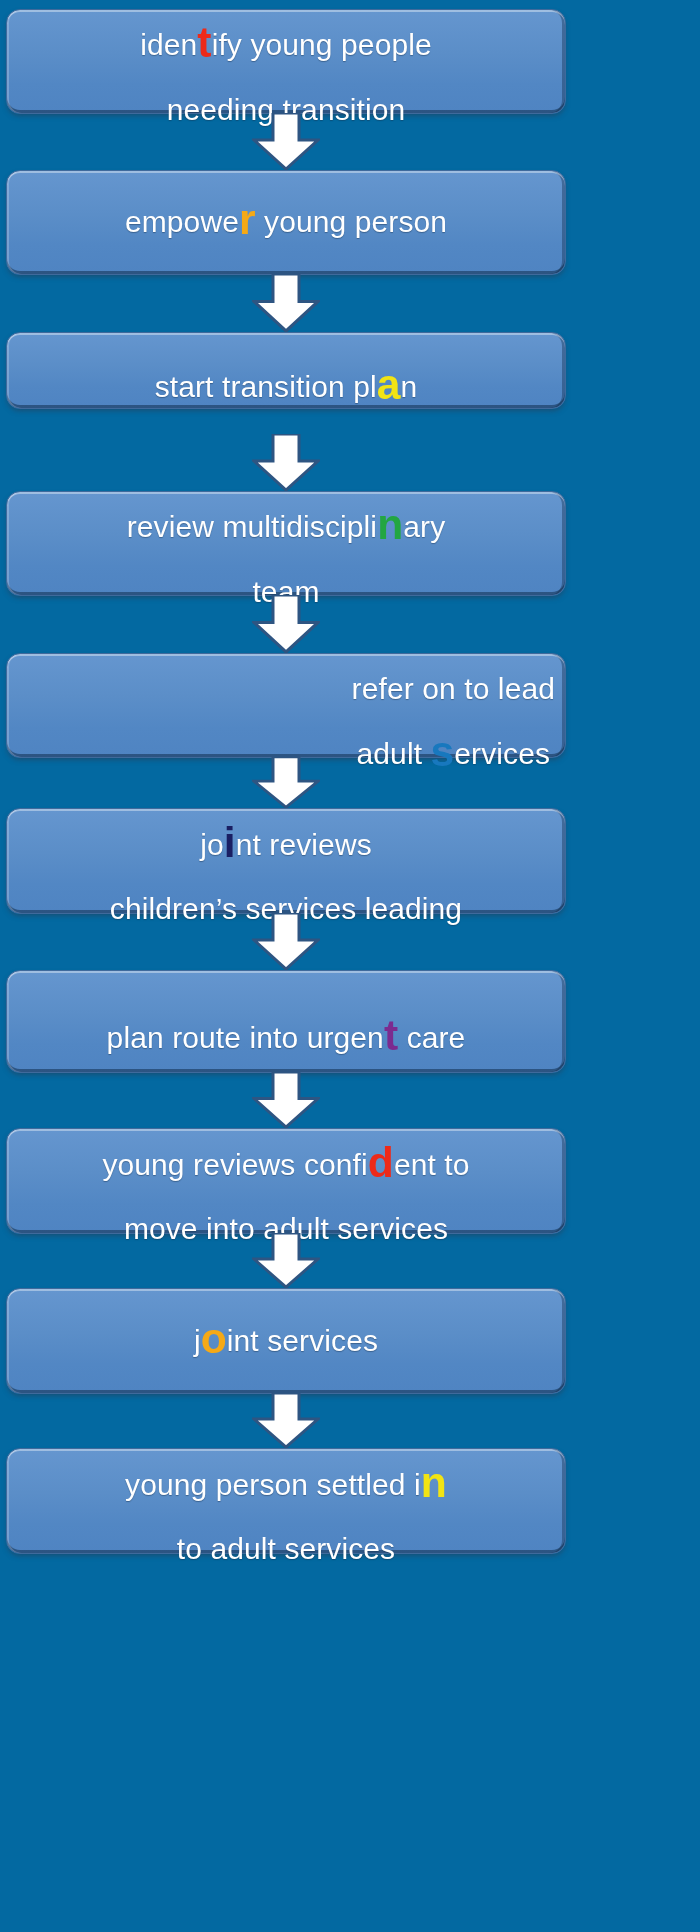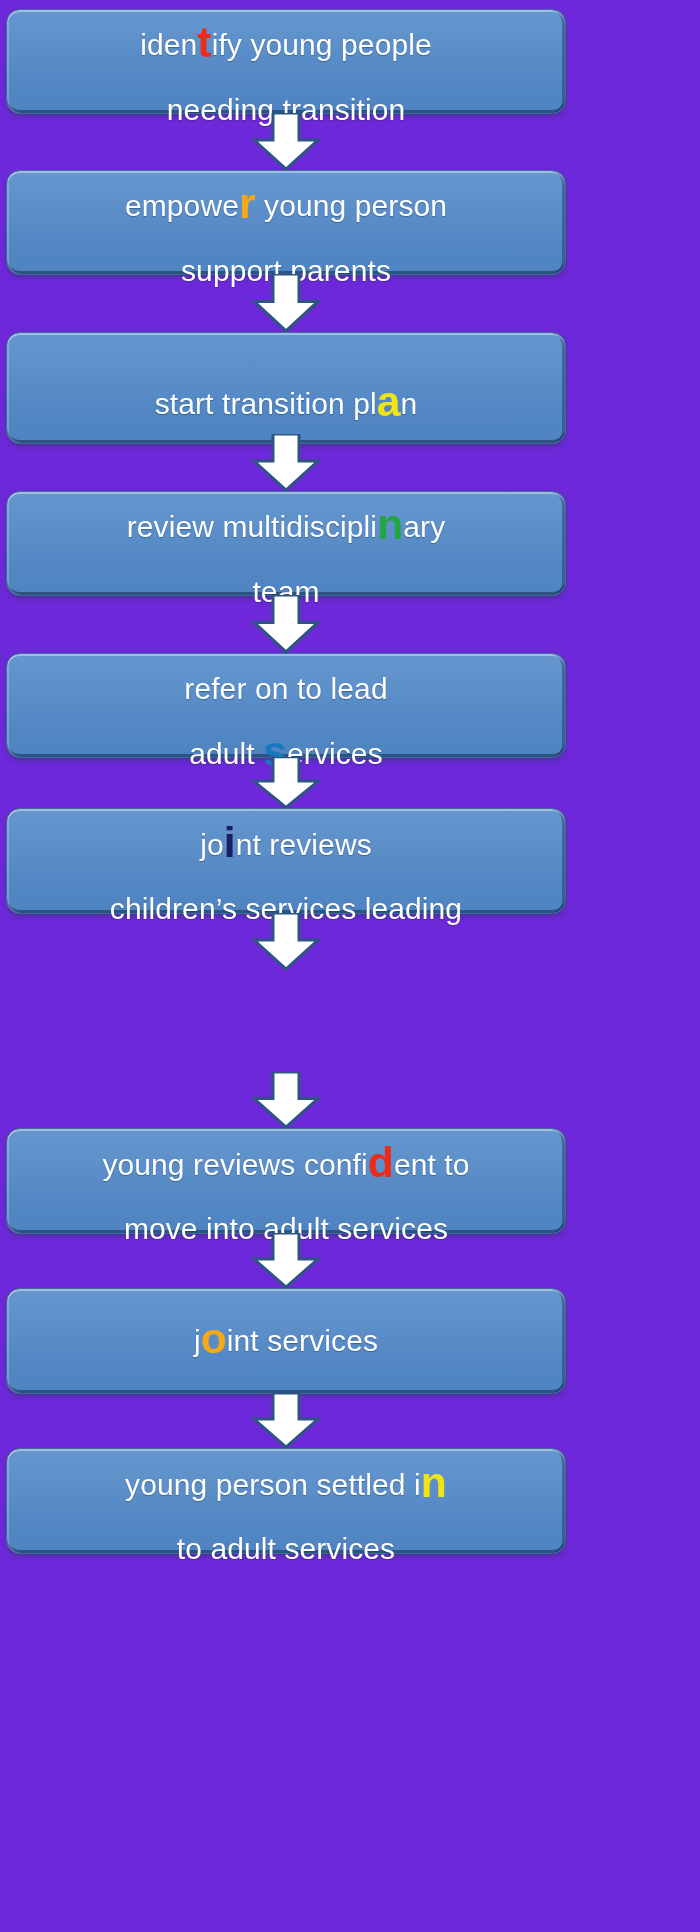--- a/index.html
+++ b/index.html
@@ -12,21 +12,21 @@
     width: 700px;
     height: 1932px;
     font-family: "Liberation Sans", sans-serif;
     overflow: hidden;
   }
 
   #flow {
     position: relative;
     width: 700px;
     height: 1932px;
-    background: #6d28d9;
+    background: #0369a1;
   }
 
   
   .node {
     position: absolute;
     left: 6px;
     width: 560px;
     box-sizing: border-box;
     border-radius: 14px;
     background: linear-gradient(180deg, #6596cf 0%, #5b8ec8 42%, #5287c4 72%, #4f84c2 100%);
@@ -66,23 +66,23 @@
   .arrow {
     position: absolute;
     left: 252px;
     width: 68px;
   }
   .arrow svg { display: block; width: 68px; height: 100%; }
 
   
   .n0 { top: 9px;    height: 105px; }
   .n1 { top: 170px;  height: 105px; }
-  .n2 { top: 332px;  height: 112px; }
+  .n2 { top: 332px;  height: 77px; }
   .n3 { top: 491px;  height: 105px; }
-  .n4 { top: 653px;  height: 105px; }
+  .n4 { top: 653px;  height: 105px; justify-content: flex-end; }
   .n5 { top: 808px;  height: 106px; }
   .n6 { top: 970px;  height: 103px; }
   .n7 { top: 1128px; height: 106px; }
   .n8 { top: 1288px; height: 106px; }
   .n9 { top: 1448px; height: 106px; }
 
   .a0 { top: 113px; height: 58px; }
   .a1 { top: 274px; height: 59px; }
   .a2 { top: 434px; height: 58px; }
   .a3 { top: 595px; height: 59px; }
@@ -105,21 +105,20 @@
   </div>
   <div class="arrow a0">
     <svg viewBox="0 0 68 58" preserveAspectRatio="none">
       <polygon points="21,0 47,0 47,27 66,27 34,56 2,27 21,27" fill="#ffffff" stroke="#2e5582" stroke-width="3" stroke-linejoin="miter"></polygon>
     </svg>
   </div>
 
   <div class="node n1">
     <div class="node-label">
       <span>empowe</span><span class="hl" style="color: rgb(245, 169, 22);">r</span><span> young person</span><br>
-      <span>support parents</span>
     </div>
   </div>
   <div class="arrow a1">
     <svg viewBox="0 0 68 58" preserveAspectRatio="none">
       <polygon points="21,0 47,0 47,27 66,27 34,56 2,27 21,27" fill="#ffffff" stroke="#2e5582" stroke-width="3" stroke-linejoin="miter"></polygon>
     </svg>
   </div>
 
   <div class="node n2">
     <div class="node-label">
@@ -161,20 +160,25 @@
       <span>jo</span><span class="hl" style="color: rgb(26, 31, 99);">i</span><span>nt reviews</span><br>
       <span>children’s services leading</span>
     </div>
   </div>
   <div class="arrow a5">
     <svg viewBox="0 0 68 58" preserveAspectRatio="none">
       <polygon points="21,0 47,0 47,27 66,27 34,56 2,27 21,27" fill="#ffffff" stroke="#2e5582" stroke-width="3" stroke-linejoin="miter"></polygon>
     </svg>
   </div>
 
+  <div class="node n6">
+    <div class="node-label">
+      <span>plan route into urgen</span><span class="hl" style="color: rgb(124, 43, 143);">t</span><span> care</span>
+    </div>
+  </div>
   <div class="arrow a6">
     <svg viewBox="0 0 68 58" preserveAspectRatio="none">
       <polygon points="21,0 47,0 47,27 66,27 34,56 2,27 21,27" fill="#ffffff" stroke="#2e5582" stroke-width="3" stroke-linejoin="miter"></polygon>
     </svg>
   </div>
 
   <div class="node n7">
     <div class="node-label">
       <span>young reviews confi</span><span class="hl" style="color: rgb(238, 42, 25);">d</span><span>ent to</span><br>
       <span>move into adult services</span>

